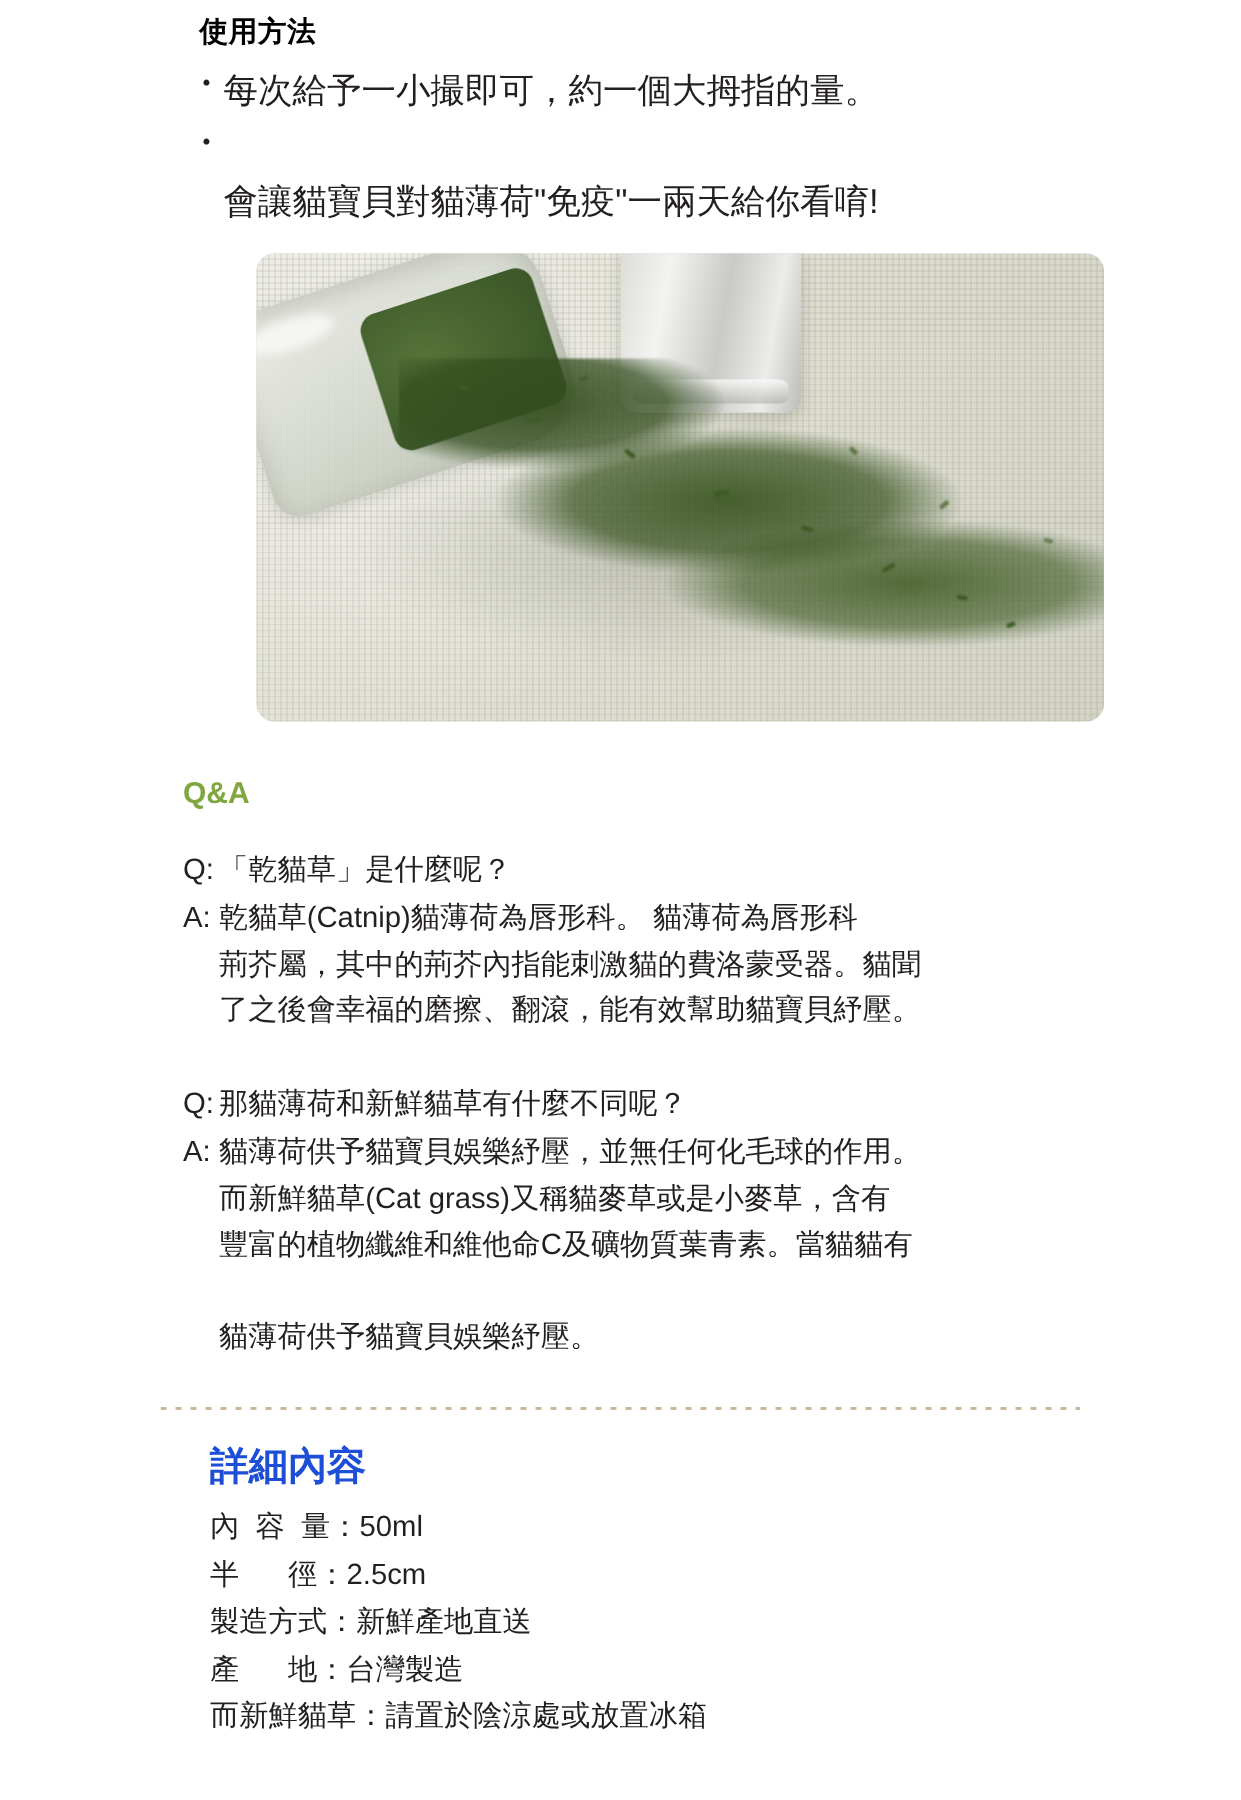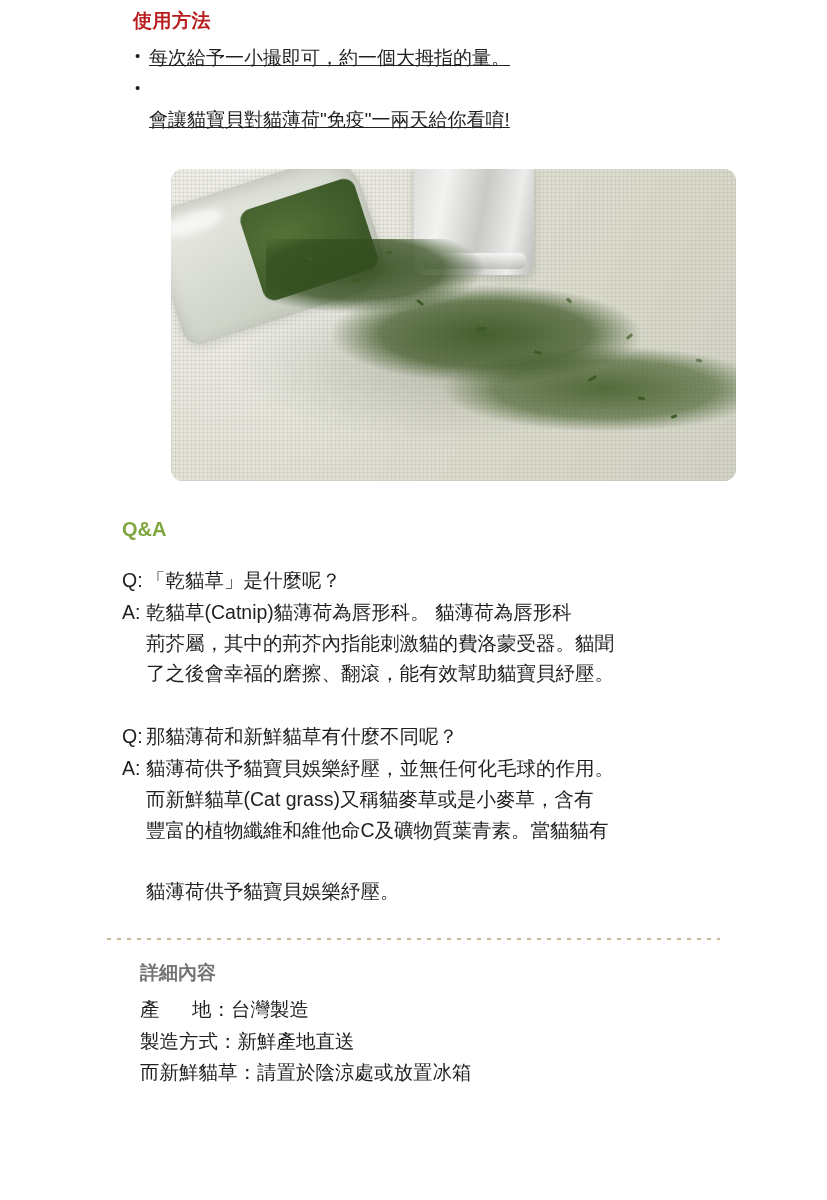--- a/index.html
+++ b/index.html
@@ -22,38 +22,37 @@
   }
 
   
   .usage-section {
     position: absolute;
     left: 133px;
     top: 8px;
     width: 600px;
   }
   .section-heading {
-    color: #b91c1c;
+    color: #000000;
     font-size: 19px;
     font-weight: bold;
     letter-spacing: 0.5px;
     margin: 0 0 9px 0;
   }
   .bullet-list {
     list-style: none;
     margin: 0;
     padding: 0;
   }
   .bullet-list li {
     position: relative;
     padding-left: 16px;
-    font-size: 19px;
+    font-size: 23px;
     line-height: 1.55;
     margin-bottom: 3px;
-    text-decoration: underline;
   }
   .bullet-list li::before {
     content: "•";
     position: absolute;
     left: 2px;
     top: 0;
     font-size: 15px;
     line-height: 1.75;
   }
 
@@ -216,22 +215,22 @@
   }
 
   
   .details-section {
     position: absolute;
     left: 140px;
     top: 960px;
     width: 600px;
   }
   .details-heading {
-    color: #737373;
-    font-size: 19px;
+    color: #1d4ed8;
+    font-size: 26px;
     font-weight: bold;
     margin: 0 0 8px 0;
   }
   .spec-row {
     font-size: 19.5px;
     line-height: 1.62;
     white-space: pre;
   }
 </style>
 </head>
@@ -309,18 +308,20 @@
           <span>貓薄荷供予貓寶貝娛樂紓壓。</span>
         </span>
       </div>
     </div>
   </section>
 
   <div class="divider"></div>
 
   <section class="details-section">
     <h2 class="details-heading">詳細內容</h2>
+    <div class="spec-row">內  容  量：50ml</div>
+    <div class="spec-row">半      徑：2.5cm</div>
+    <div class="spec-row">製造方式：新鮮產地直送</div>
     <div class="spec-row">產      地：台灣製造</div>
-    <div class="spec-row">製造方式：新鮮產地直送</div>
     <div class="spec-row">而新鮮貓草：請置於陰涼處或放置冰箱</div>
   </section>
 
 </div>
 
 </body></html>

